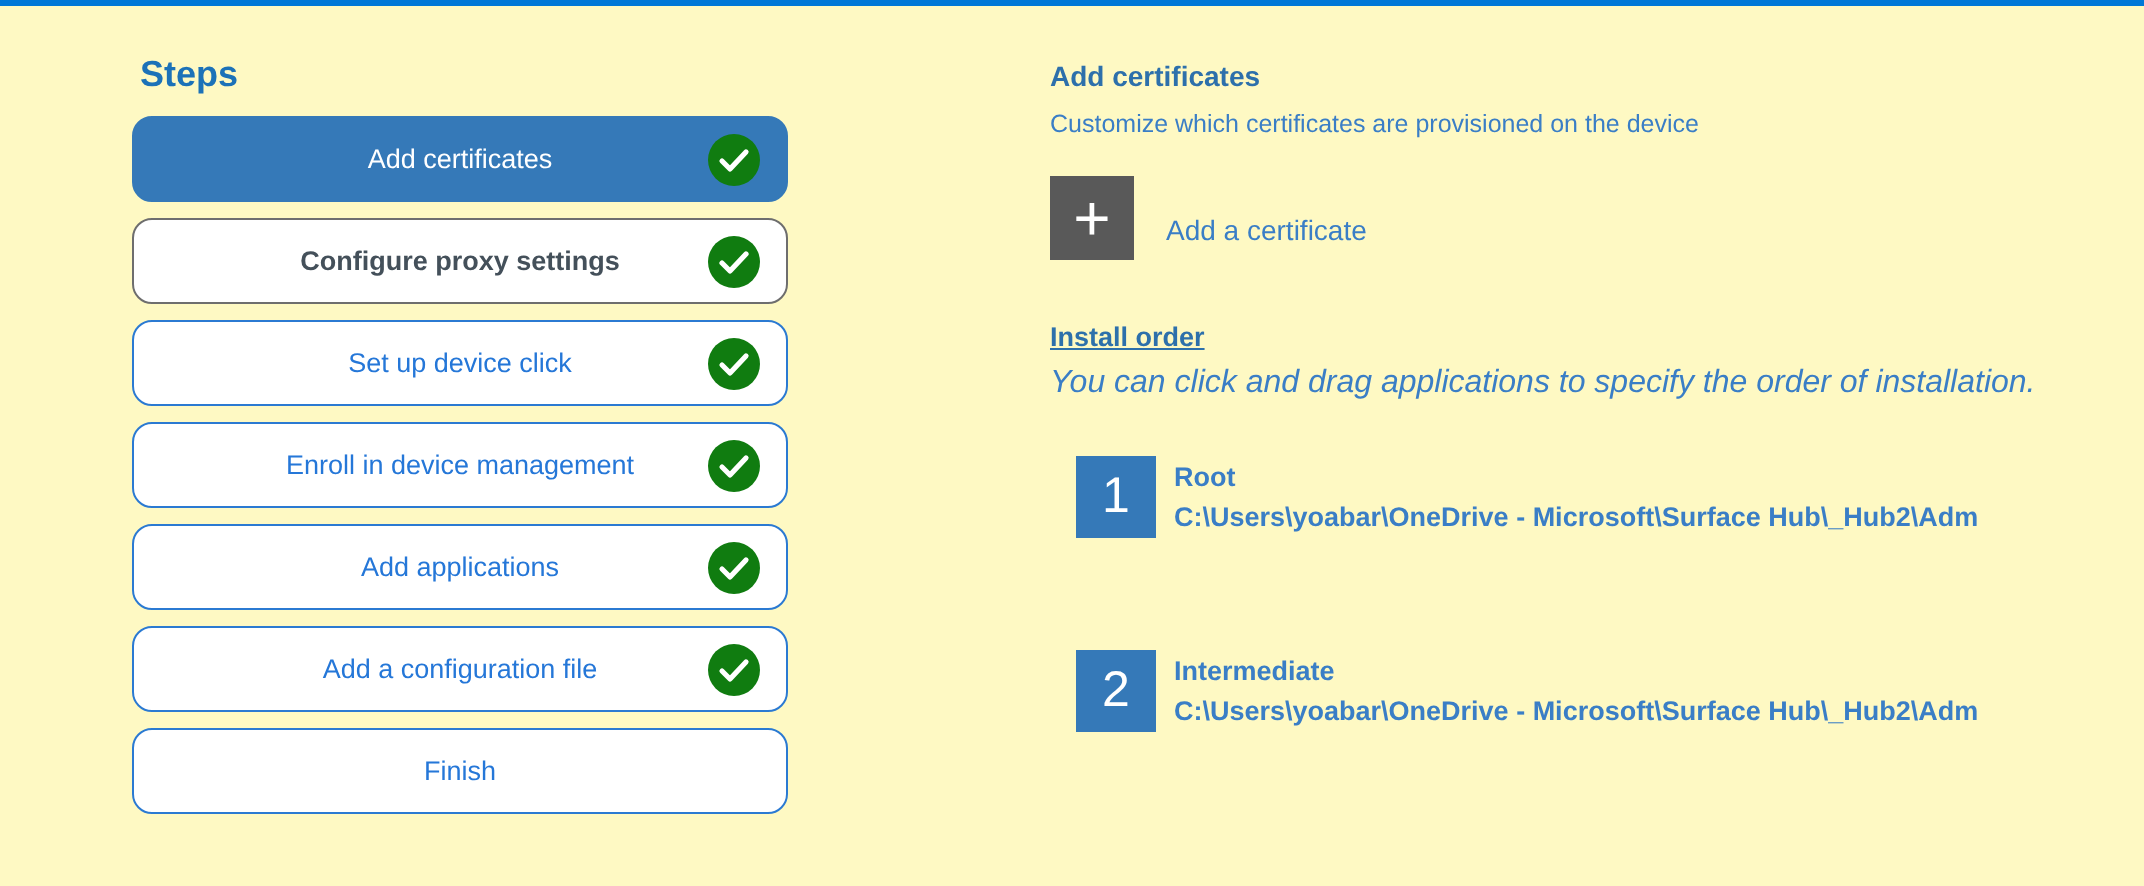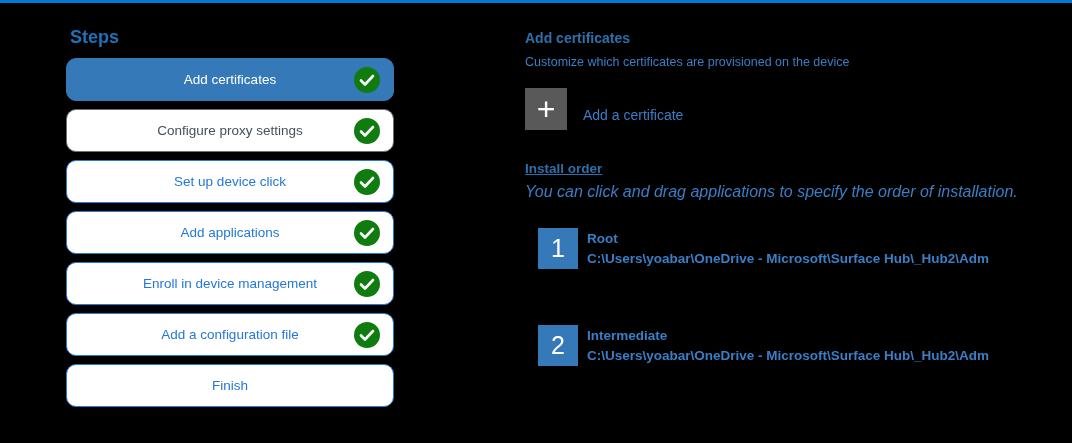--- a/index.html
+++ b/index.html
@@ -1,20 +1,20 @@
 <!DOCTYPE html>
 <html><head>
 <meta charset="utf-8">
 <style>
   html, body { margin: 0; padding: 0; background: #ffffff; }
   .screen {
     position: relative;
     width: 1072px;
     height: 443px;
-    background: #000000;
+    background: #fef9c3;
     overflow: hidden;
     font-family: "Liberation Sans", sans-serif;
   }
   .top-accent {
     position: absolute;
     top: 0; left: 0; right: 0;
     height: 3px;
     background: #0078d7;
   }
 
@@ -53,20 +53,21 @@
     padding: 0;
   }
   .step-btn.active {
     background: #3579b8;
     border-color: #3579b8;
     color: #ffffff;
   }
   .step-btn.neutral {
     border-color: #6e6e6e;
     color: #44505a;
+    font-weight: bold;
   }
   .step-check {
     position: absolute;
     right: 13px;
     top: 50%;
     transform: translateY(-50%);
     width: 26px;
     height: 26px;
     pointer-events: none;
   }
@@ -192,29 +193,29 @@
 
     <button class="step-btn">
       <span>Set up device click</span>
       <svg class="step-check" viewBox="0 0 26 26">
         <circle cx="13" cy="13" r="13" fill="#107c10"></circle>
         <path d="M7 13.5l4 4 8-8.5" stroke="#ffffff" stroke-width="2.6" fill="none" stroke-linecap="round" stroke-linejoin="round"></path>
       </svg>
     </button>
 
     <button class="step-btn">
+      <span>Enroll in device management</span>
+      <svg class="step-check" viewBox="0 0 26 26">
+        <circle cx="13" cy="13" r="13" fill="#107c10"></circle>
+        <path d="M7 13.5l4 4 8-8.5" stroke="#ffffff" stroke-width="2.6" fill="none" stroke-linecap="round" stroke-linejoin="round"></path>
+      </svg>
+    </button>
+
+    <button class="step-btn">
       <span>Add applications</span>
-      <svg class="step-check" viewBox="0 0 26 26">
-        <circle cx="13" cy="13" r="13" fill="#107c10"></circle>
-        <path d="M7 13.5l4 4 8-8.5" stroke="#ffffff" stroke-width="2.6" fill="none" stroke-linecap="round" stroke-linejoin="round"></path>
-      </svg>
-    </button>
-
-    <button class="step-btn">
-      <span>Enroll in device management</span>
       <svg class="step-check" viewBox="0 0 26 26">
         <circle cx="13" cy="13" r="13" fill="#107c10"></circle>
         <path d="M7 13.5l4 4 8-8.5" stroke="#ffffff" stroke-width="2.6" fill="none" stroke-linecap="round" stroke-linejoin="round"></path>
       </svg>
     </button>
 
     <button class="step-btn">
       <span>Add a configuration file</span>
       <svg class="step-check" viewBox="0 0 26 26">
         <circle cx="13" cy="13" r="13" fill="#107c10"></circle>

